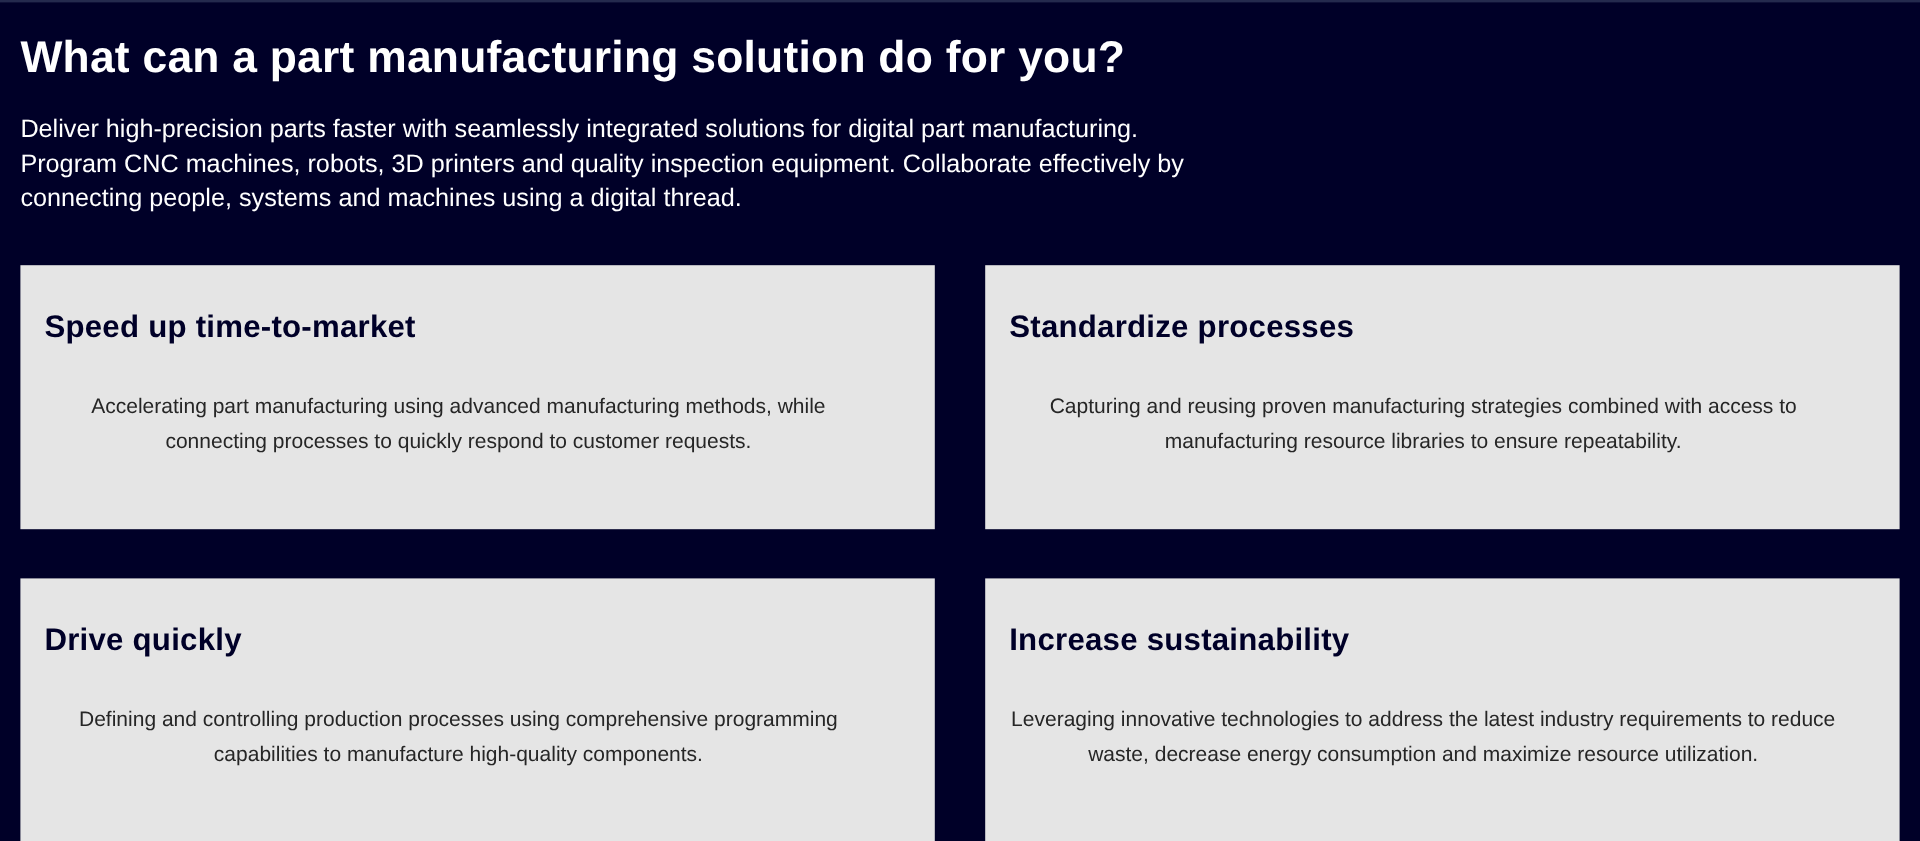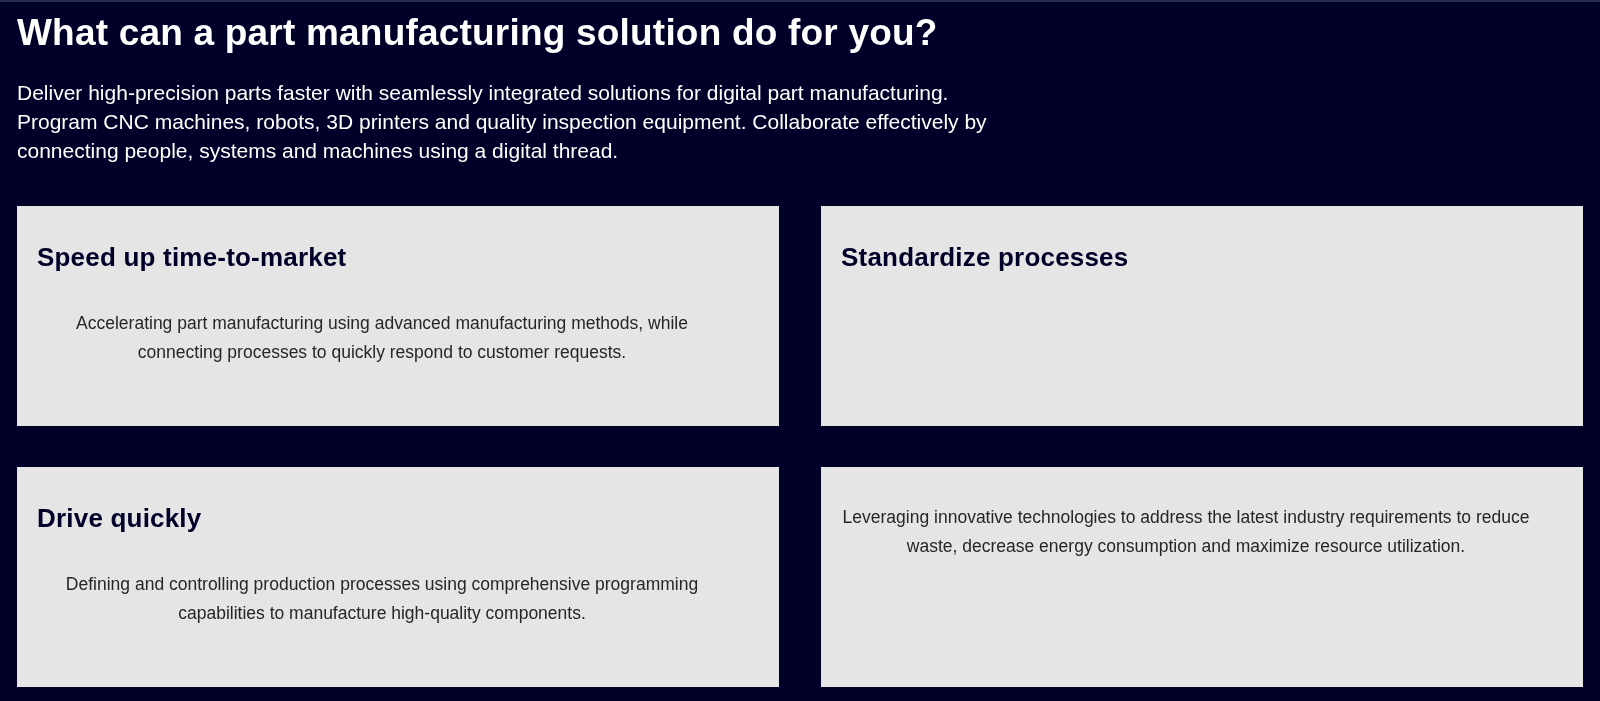--- a/index.html
+++ b/index.html
@@ -6,21 +6,21 @@
   html, body { margin: 0; padding: 0; }
   body {
     width: 1600px;
     height: 701px;
     background: #000028;
     border-top: 2px solid #242a4e;
     font-family: "Liberation Sans", sans-serif;
     overflow: hidden;
   }
   .hero {
-    padding: 8px 17px 0 17px;
+    padding: 23px 17px 0 17px;
   }
   .hero h1 {
     margin: 0;
     color: #ffffff;
     font-size: 37px;
     line-height: 46px;
     font-weight: bold;
     letter-spacing: 0.2px;
   }
   .hero p {
@@ -68,21 +68,23 @@
   <p>Deliver high-precision parts faster with seamlessly integrated solutions for digital part manufacturing. Program CNC machines, robots, 3D printers and quality inspection equipment. Collaborate effectively by connecting people, systems and machines using a digital thread.</p>
 </header>
 
 <section class="cards">
   <article class="card">
     <h2>Speed up time-to-market</h2>
     <p>Accelerating part manufacturing using advanced manufacturing methods, while connecting processes to quickly respond to customer requests.</p>
   </article>
   <article class="card">
     <h2>Standardize processes</h2>
+    <p>Capturing and reusing proven manufacturing strategies combined with access to manufacturing resource libraries to ensure repeatability.</p>
   </article>
   <article class="card">
     <h2>Drive quickly</h2>
     <p>Defining and controlling production processes using comprehensive programming capabilities to manufacture high-quality components.</p>
   </article>
   <article class="card">
+    <h2>Increase sustainability</h2>
     <p>Leveraging innovative technologies to address the latest industry requirements to reduce waste, decrease energy consumption and maximize resource utilization.</p>
   </article>
 </section>
 
 </body></html>

